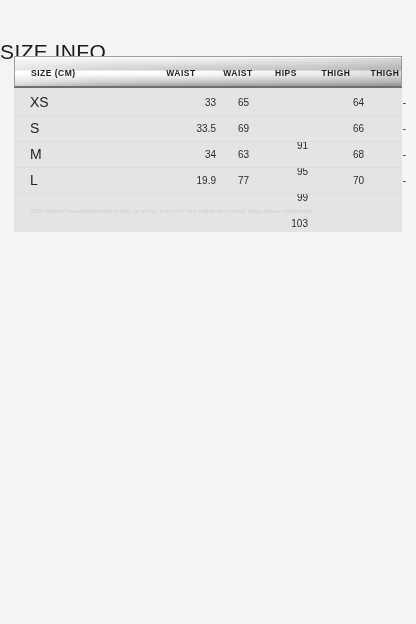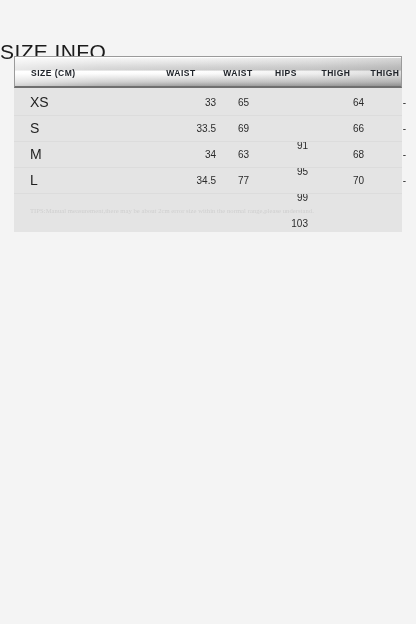--- a/index.html
+++ b/index.html
@@ -201,21 +201,21 @@
         <div class="cell size-col">M</div>
         <div class="cell c1">34</div>
         <div class="cell c2">63</div>
         <div class="cell c3">99</div>
         <div class="cell c4">68</div>
         <div class="cell c5">-</div>
       </div>
 
       <div class="row">
         <div class="cell size-col">L</div>
-        <div class="cell c1">34.5</div>
+        <div class="cell c1">19.9</div>
         <div class="cell c2">77</div>
         <div class="cell c3">103</div>
         <div class="cell c4">70</div>
         <div class="cell c5">-</div>
       </div>
 
     </div>
 
     <div class="tips">TIPS:Manual measurement,there may  be about 2cm error size within the normal range,please understand.</div>
 

